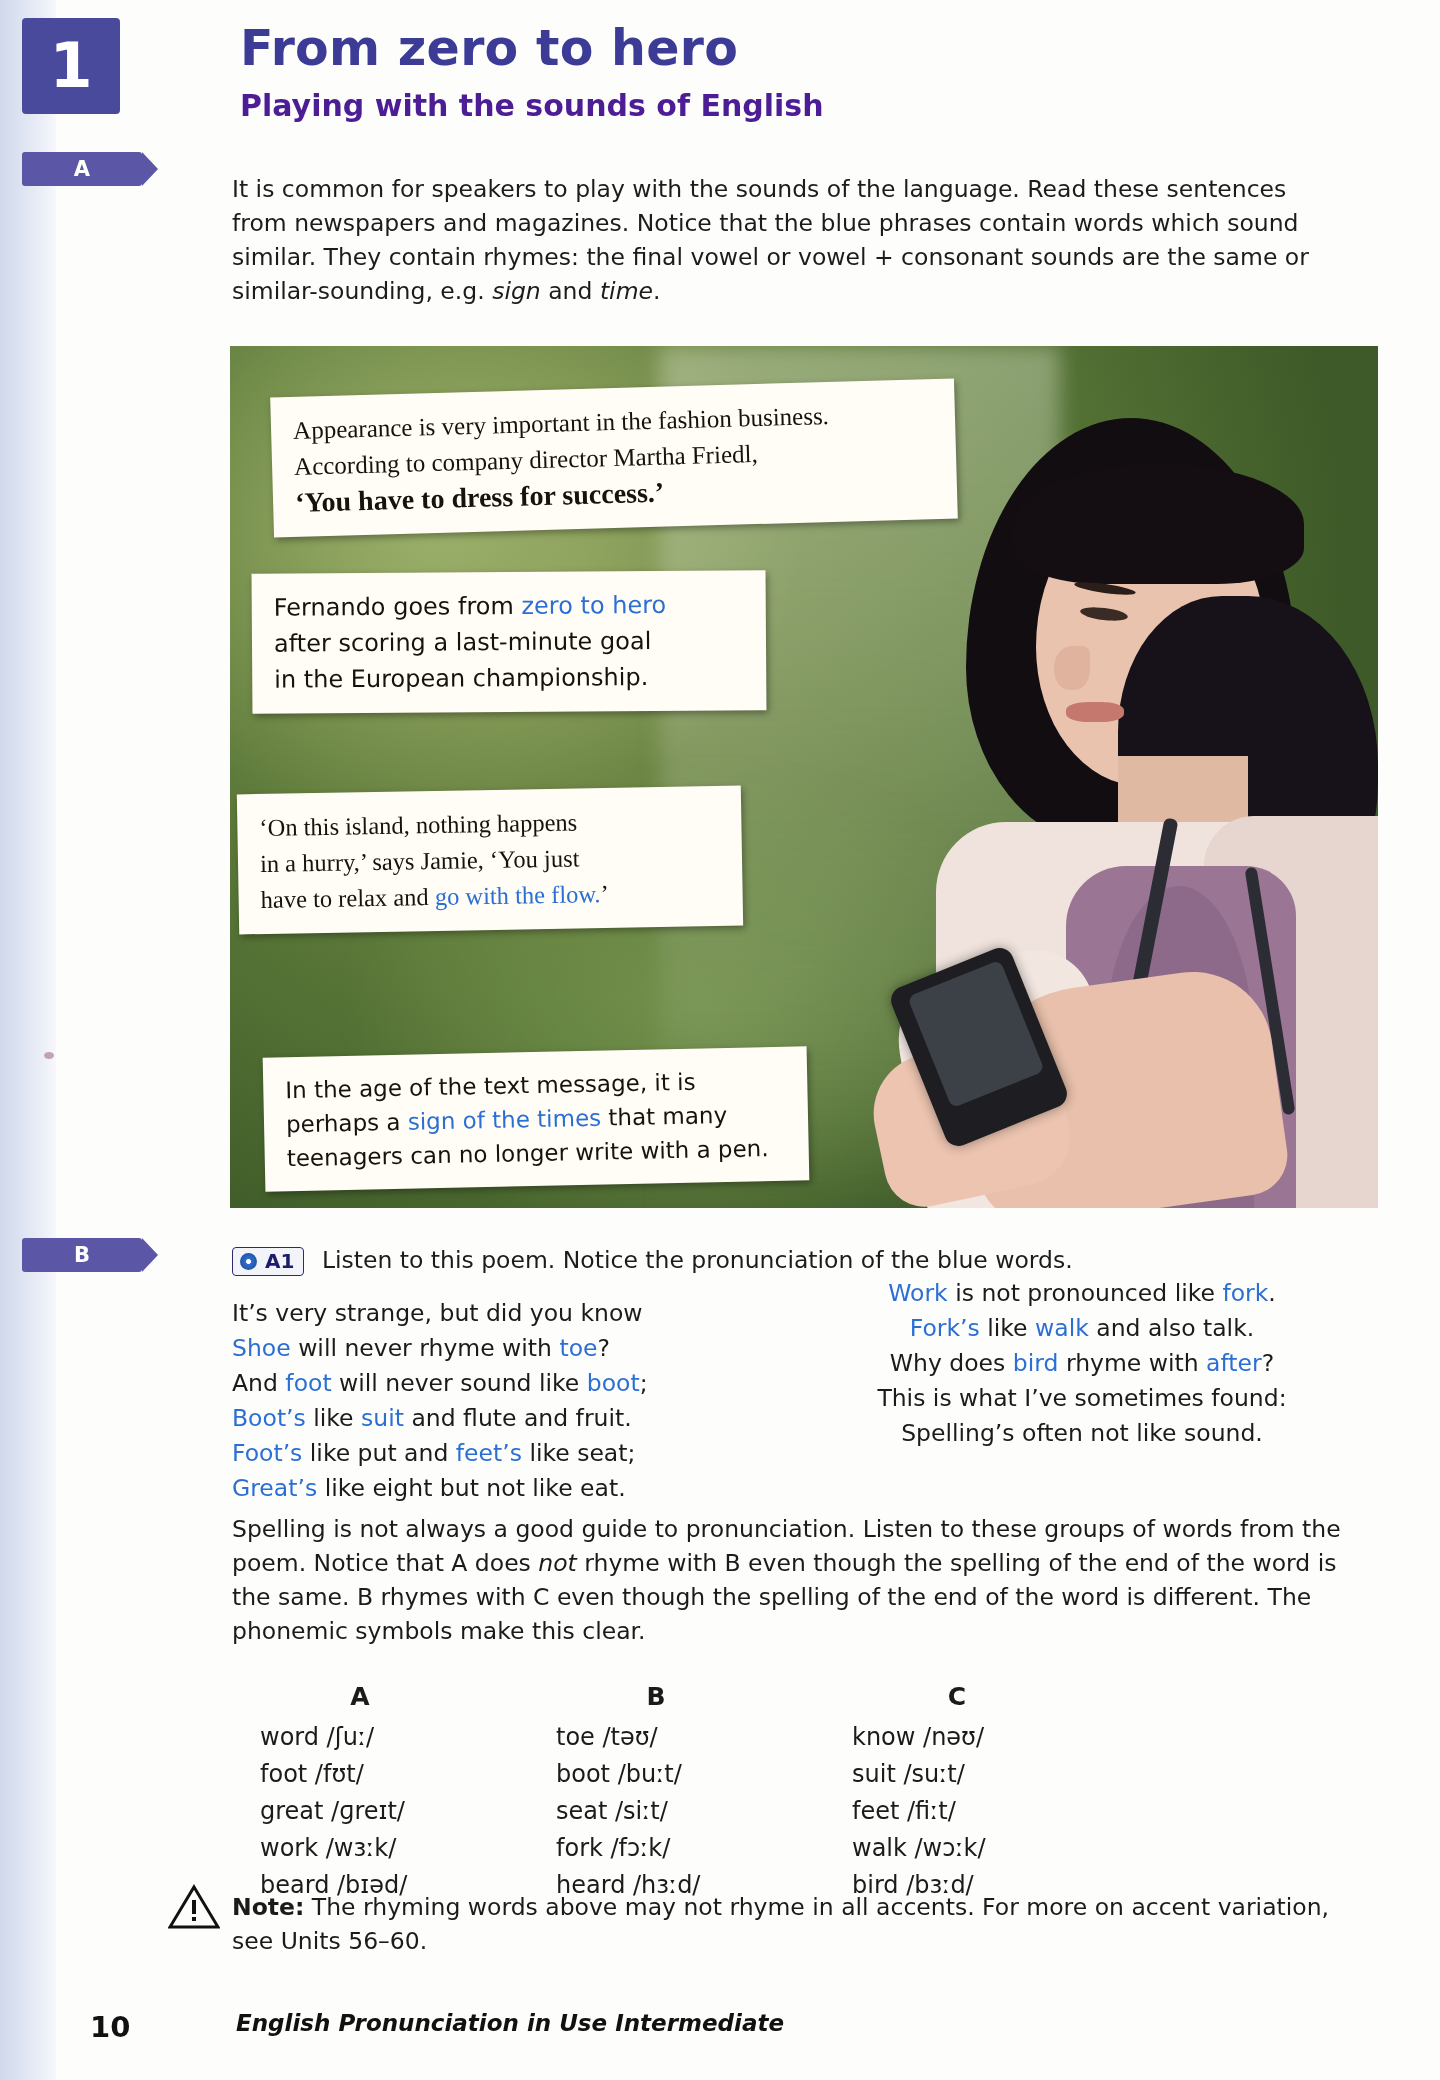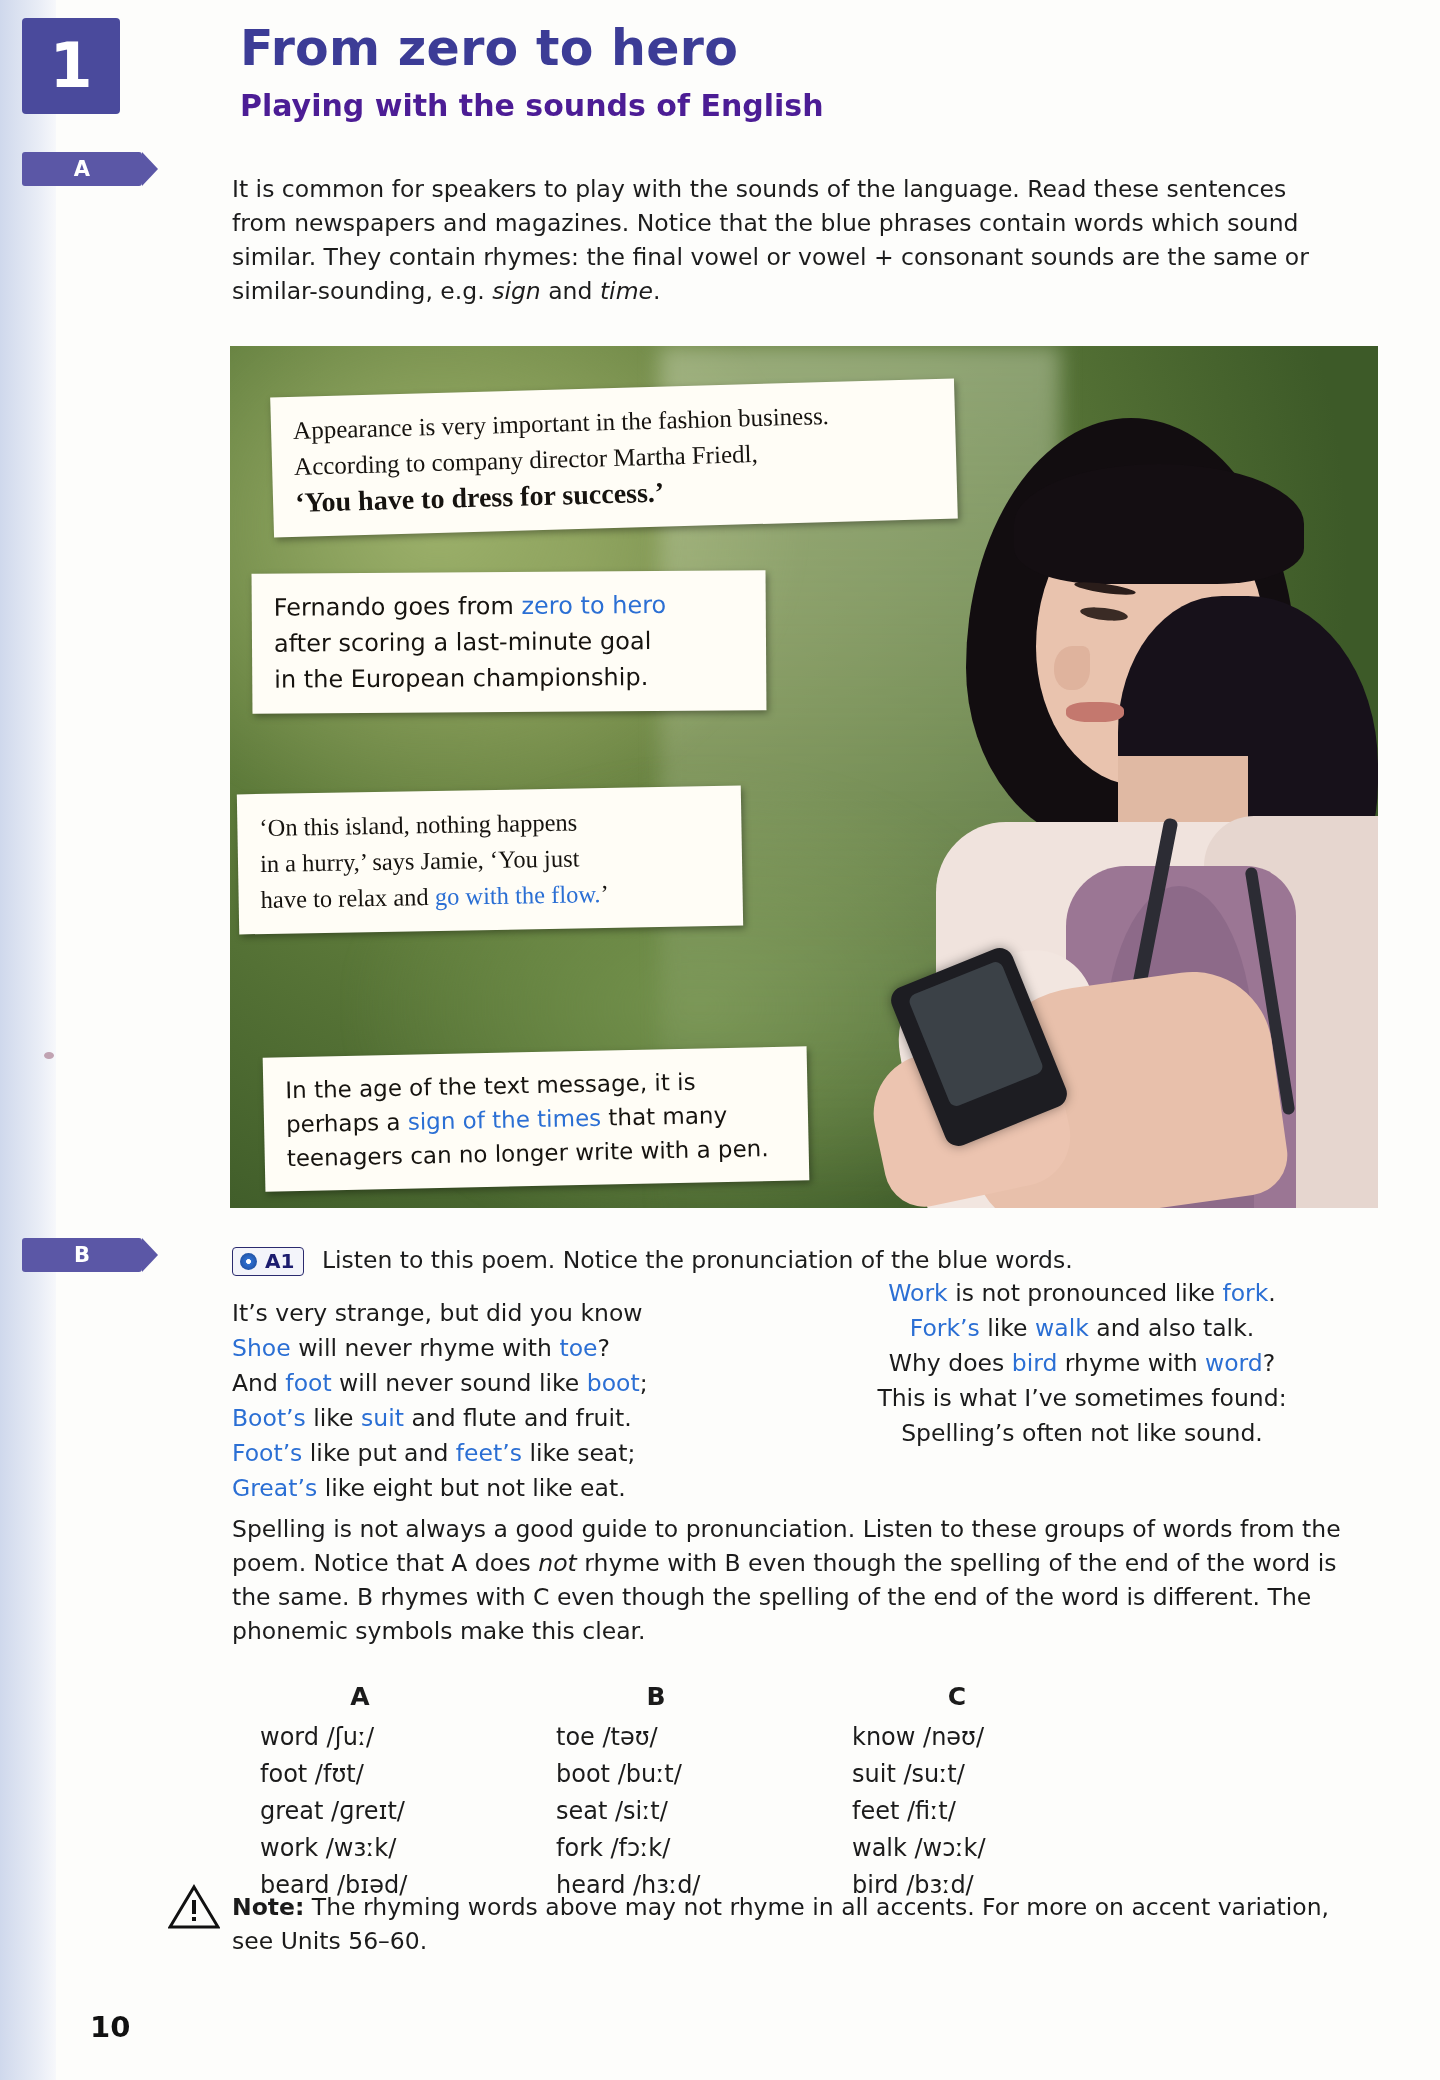--- a/index.html
+++ b/index.html
@@ -382,21 +382,21 @@
     <div><span class="blue">Shoe</span> will never rhyme with <span class="blue">toe</span>?</div>
     <div>And <span class="blue">foot</span> will never sound like <span class="blue">boot</span>;</div>
     <div><span class="blue">Boot’s</span> like <span class="blue">suit</span> and flute and fruit.</div>
     <div><span class="blue">Foot’s</span> like put and <span class="blue">feet’s</span> like seat;</div>
     <div><span class="blue">Great’s</span> like eight but not like eat.</div>
   </div>
 
   <div class="poem right">
     <div><span class="blue">Work</span> is not pronounced like <span class="blue">fork</span>.</div>
     <div><span class="blue">Fork’s</span> like <span class="blue">walk</span> and also talk.</div>
-    <div>Why does <span class="blue">bird</span> rhyme with <span class="blue">word</span>?</div>
+    <div>Why does <span class="blue">bird</span> rhyme with <span class="blue">after</span>?</div>
     <div>This is what I’ve sometimes found:</div>
     <div>Spelling’s often not like sound.</div>
   </div>
 
   <div class="expl">
     Spelling is not always a good guide to pronunciation. Listen to these groups of words from the
     poem. Notice that A does <em>not</em> rhyme with B even though the spelling of the end of the word
     is the same. B rhymes with C even though the spelling of the end of the word is different. The
     phonemic symbols make this clear.
   </div>
@@ -433,14 +433,15 @@
       <path d="M26 3 L50 43 L2 43 Z" fill="none" stroke="#111" stroke-width="3"></path>
       <rect x="24" y="16" width="4" height="14" fill="#111"></rect>
       <rect x="24" y="33" width="4" height="4" fill="#111"></rect>
     </svg>
   </div>
   <div class="note">
     <b>Note:</b><span> The rhyming words above may not rhyme in all accents. For more on accent variation, see Units 56–60.</span>
   </div>
 
   <div class="pg-num">10</div>
+  <div class="footer-title">English Pronunciation in Use Intermediate</div>
 
 </div>
 
 </body></html>

